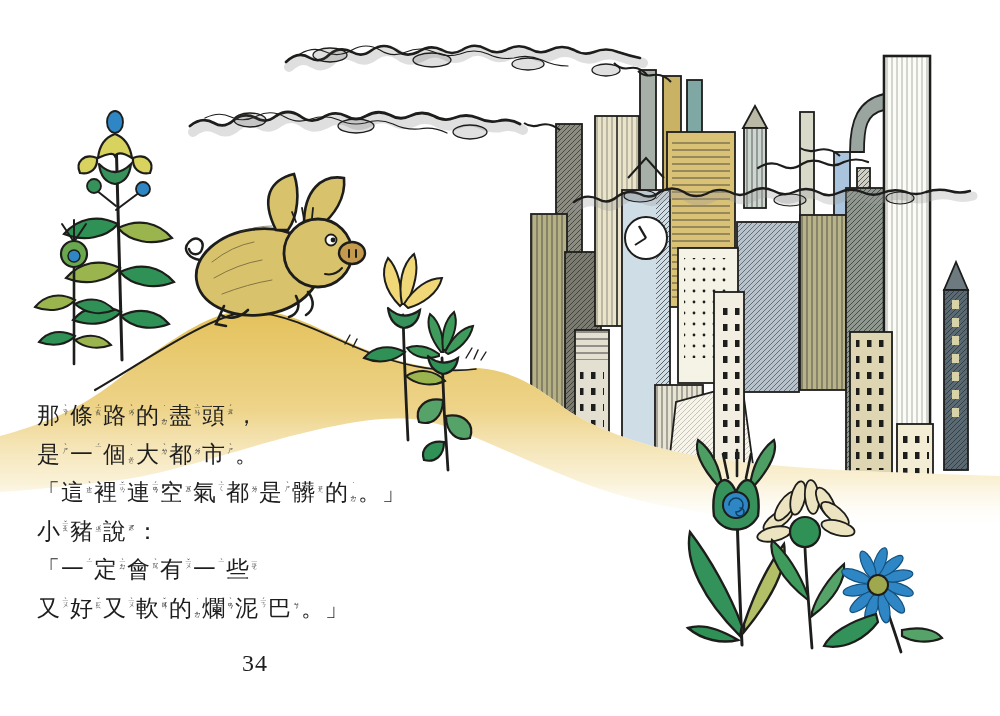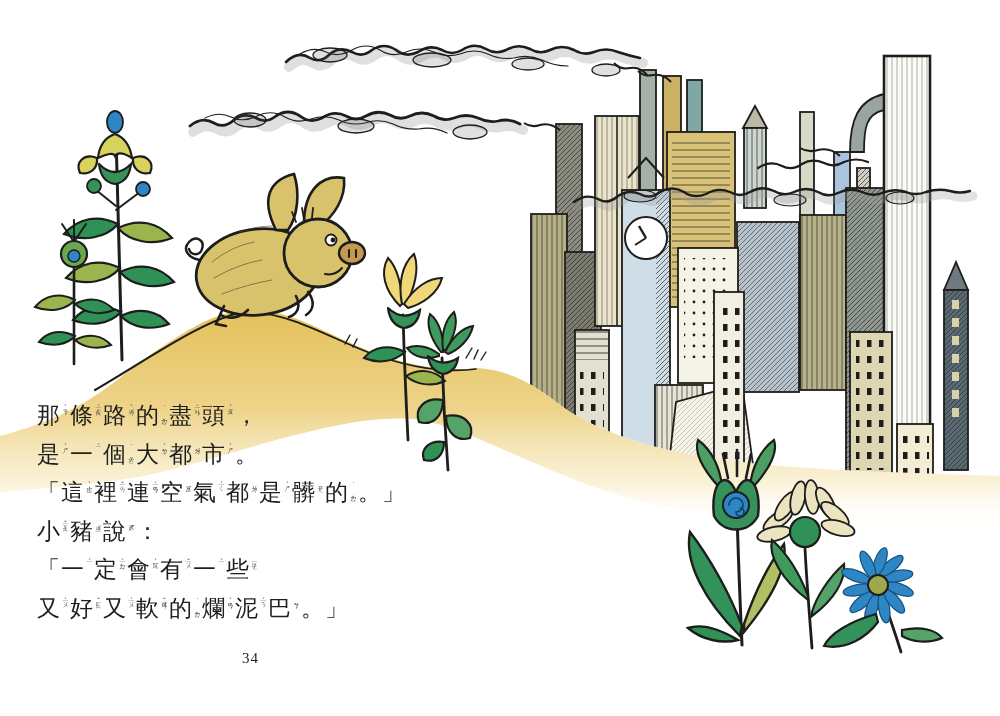--- a/index.html
+++ b/index.html
@@ -5,21 +5,21 @@
   html,body{margin:0;padding:0;background:#ffffff;}
   .page{position:relative;width:1000px;height:716px;background:#ffffff;overflow:hidden;
         font-family:"Liberation Serif","DejaVu Serif",serif;color:#222;}
   .art{position:absolute;left:0;top:0;width:1000px;height:716px;}
   #story-text{position:absolute;left:37px;top:401px;}
   .text-line{display:flex;align-items:flex-start;height:38.5px;white-space:nowrap;}
   .seg{display:inline-flex;align-items:flex-start;margin-right:1px;}
   .ch{font-size:23px;line-height:30px;color:#1e1e1e;min-width:23px;text-align:center;}
   .zy{writing-mode:vertical-rl;text-orientation:upright;font-size:7.5px;line-height:1.05;
       color:#3c3c3c;margin-top:3px;width:9px;height:29px;overflow:hidden;}
-  #page-number{position:absolute;left:242px;top:650px;font-size:15px;letter-spacing:1px;color:#1e1e1e;}
+  #page-number{position:absolute;left:242px;top:650px;font-size:24px;letter-spacing:1px;color:#1e1e1e;}
 </style>
 </head>
 <body>
 
 <div class="page">
 
 <svg class="art" viewBox="0 0 1000 716" xmlns="http://www.w3.org/2000/svg">
   <defs>
     <pattern id="pv" width="5" height="5" patternUnits="userSpaceOnUse">
       <line x1="2" y1="0" x2="2" y2="5" stroke="#2b2b2b" stroke-width="0.7"></line>

